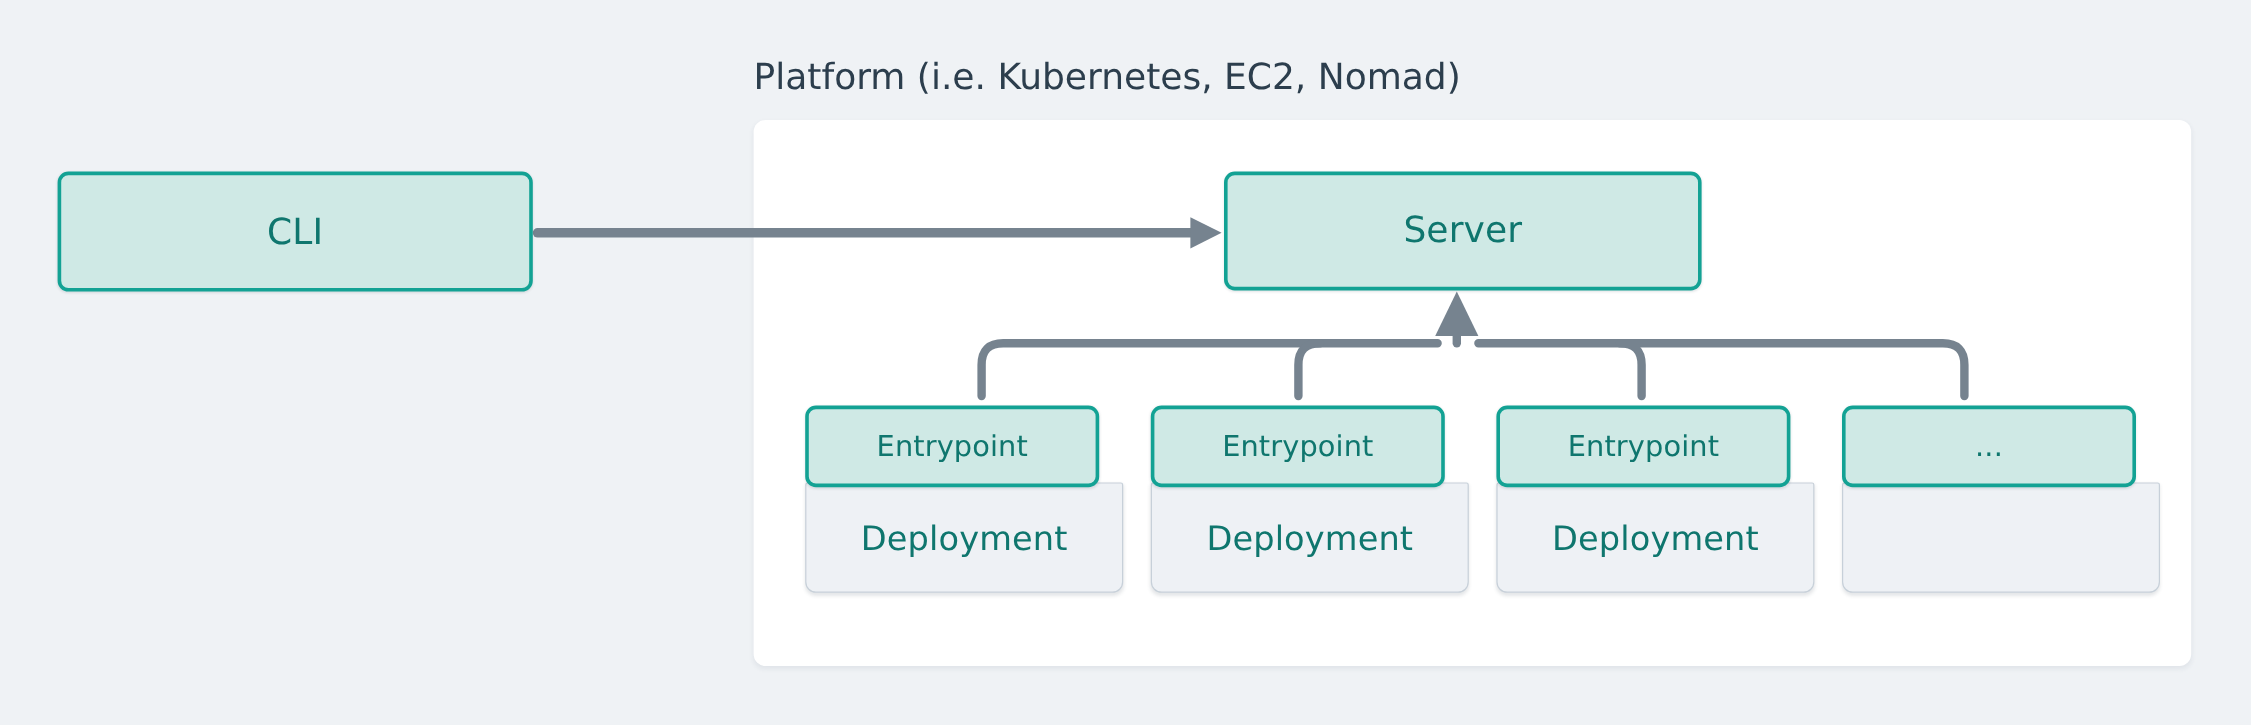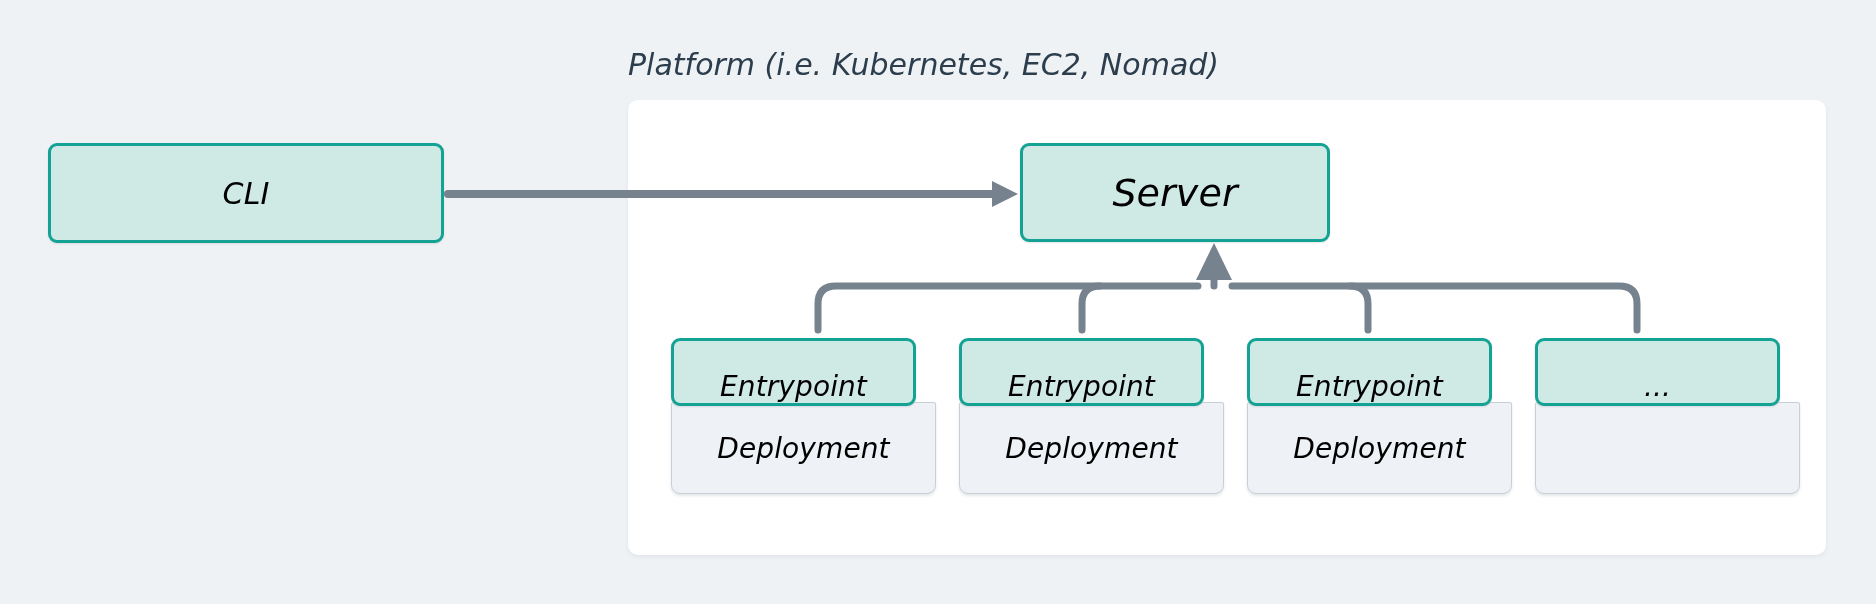--- a/index.html
+++ b/index.html
@@ -13,31 +13,30 @@
     font-family: "DejaVu Sans", "Liberation Sans", sans-serif;
     overflow: hidden;
     position: relative;
   }
 
   #stage {
     position: absolute;
     left: 0; top: 0;
     width: 1876px;
     height: 604px;
-    font-style: italic;
   }
 
   
   .node {
     position: absolute;
     box-sizing: border-box;
     display: flex;
     align-items: center;
     justify-content: center;
-    color: #000000;
+    color: #0f766e;
     letter-spacing: 0.1px;
   }
 
   .node-teal {
     background: #cfe9e5;
     border: 3px solid #13a294;
     border-radius: 9px;
     box-shadow: 0 1px 2px rgba(45,62,80,0.13);
   }
 
@@ -75,40 +74,39 @@
     height: 455px;
     background: #ffffff;
     border-radius: 10px;
     box-shadow: 0 2px 4px rgba(45,62,80,0.07);
   }
 
   
   #server-node {
     left: 1020px;
     top: 143px;
-    width: 310px;
+    width: 398px;
     height: 99px;
-    font-size: 38px;
+    font-size: 30px;
   }
 
   
   .stack {
     position: absolute;
     top: 338px;
     width: 245px;
   }
   .stack-entry {
     position: relative;
     width: 245px;
     height: 68px;
-    font-size: 28px;
+    font-size: 24px;
     left: 0;
     top: 0;
     z-index: 2;
-    align-items: flex-end;
   }
   .stack-deploy {
     position: relative;
     width: 265px;
     height: 92px;
     font-size: 28px;
     left: 0;
     top: -4px;
     z-index: 1;
     border-top-left-radius: 2px;

